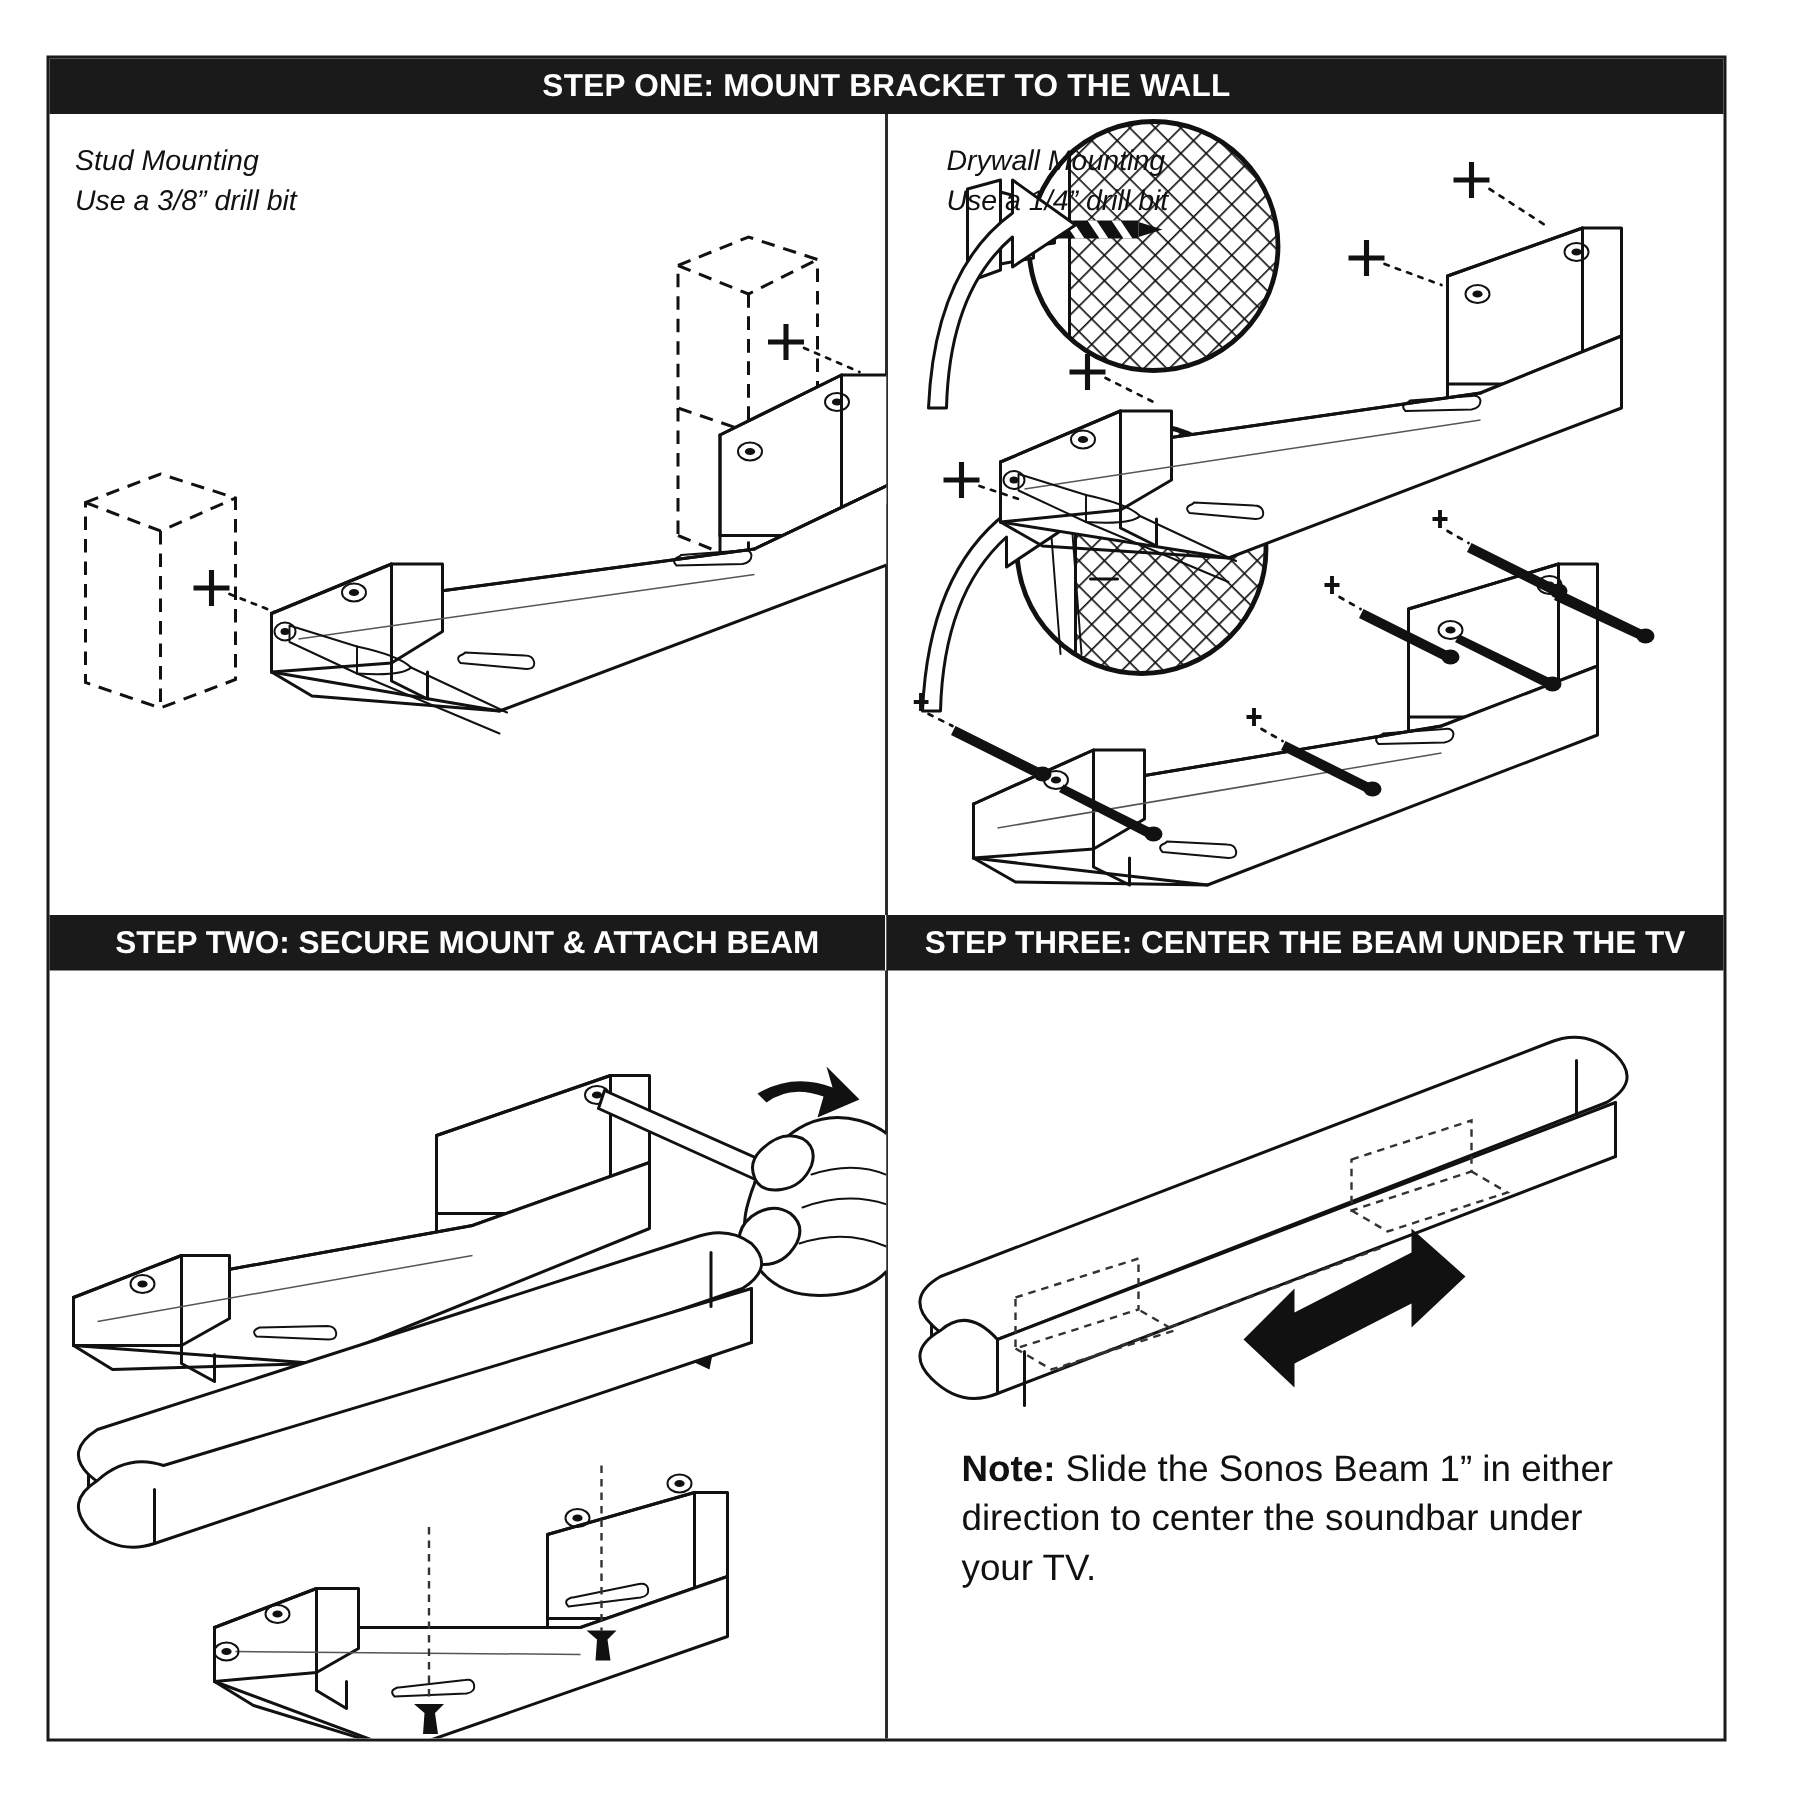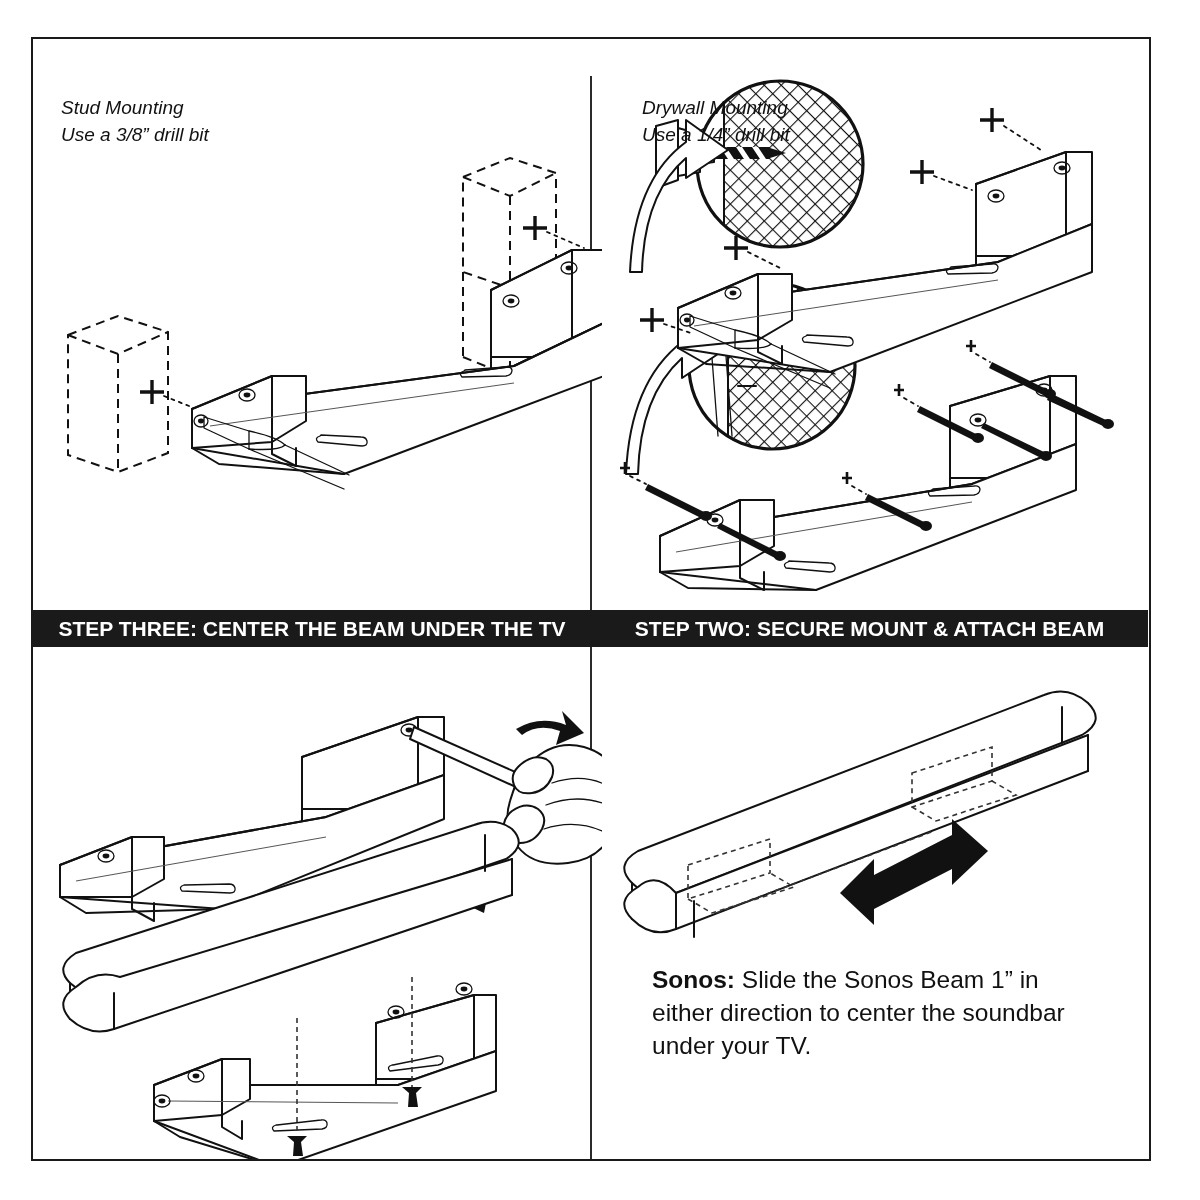--- a/index.html
+++ b/index.html
@@ -65,21 +65,20 @@
     left: 50%;
     top: 37px;
     width: 2px;
     height: 1083px;
     background: #2b2b2b;
     transform: translateX(-1px);
   }
   .panel {
     position: absolute;
     overflow: hidden;
-    margin-left: 11px;
   }
   #panel-stud      { left: 0;     top: 37px;  width: 558px; height: 534px; }
   #panel-drywall   { left: 560px; top: 37px;  width: 556px; height: 534px; padding-left: 16px; }
   #panel-secure    { left: 0;     top: 608px; width: 558px; height: 512px; }
   #panel-center    { left: 560px; top: 608px; width: 556px; height: 512px; }
 
   .cap {
     position: absolute;
     font-style: italic;
     font-size: 19px;
@@ -112,20 +111,23 @@
   .dot-lead { fill: none; stroke: #111; stroke-width: 1.8; stroke-dasharray: 3 5; stroke-linecap: round; }
   .wht { fill: #ffffff; }
   .blk { fill: #111111; }
   .plus { stroke: #111; stroke-width: 3.4; stroke-linecap: butt; }
 </style>
 </head>
 <body>
 
 <div id="sheet">
 
+  <div id="step-one-bar" class="hdr-bar">
+    <span class="hdr-text">STEP ONE:  MOUNT BRACKET TO THE WALL</span>
+  </div>
 
   <div id="vdivider"></div>
 
   <div class="panel" id="panel-stud">
     <div class="cap l1" id="cap-stud-1">Stud Mounting</div>
     <div class="cap l2" id="cap-stud-2">Use a 3/8” drill bit</div>
 
     <svg width="558" height="534" viewBox="0 0 558 534">
 
       <g>
@@ -393,25 +395,25 @@
           <path class="blk" d="M372 286 L428 314 L425 320 L369 292 Z"></path>
           <ellipse class="blk" cx="430" cy="318" rx="6" ry="5"></ellipse>
           <path class="dot-lead" d="M356 278 L370 286"></path>
           <path class="plus" d="M346 270 L356 270 M351 264 L351 276" style="stroke-width:2.6"></path>
         </g>
       </g>
     </svg>
   </div>
 
   <div id="row-two-bar">
+    <div class="half left">
+      <span class="hdr-text">STEP TWO:  SECURE MOUNT &amp; ATTACH BEAM</span>
+    </div>
     <div class="half">
       <span class="hdr-text">STEP THREE:  CENTER THE BEAM UNDER THE TV</span>
-    </div>
-    <div class="half left">
-      <span class="hdr-text">STEP TWO:  SECURE MOUNT &amp; ATTACH BEAM</span>
     </div>
   </div>
 
   <div class="panel" id="panel-secure">
     <svg width="558" height="512" viewBox="0 0 558 512">
 
       <g>
         <path class="ln wht" d="M258 110 L374 70 L400 70 L400 142 L374 162 L258 162 Z"></path>
         <path class="ln" d="M258 110 L374 70"></path>
         <path class="ln" d="M374 70 L374 162"></path>
@@ -533,17 +535,17 @@
         <path class="dash-fine" d="M308 160 L332 174 L412 148 L388 134"></path>
       </g>
       <path class="dash-fine" d="M112 266 L330 184"></path>
 
       <g>
         <path class="blk" d="M236 246 l34 -34 l0 16 l78 -40 l0 -16 l36 32 l-36 34 l0 -16 l-78 40 l0 16 Z"></path>
       </g>
     </svg>
 
     <div id="note-block">
-      <span class="note-lead">Sonos:</span><span> Slide the Sonos Beam 1” in either direction to center the soundbar under your TV.</span>
+      <span class="note-lead">Note:</span><span> Slide the Sonos Beam 1” in either direction to center the soundbar under your TV.</span>
     </div>
   </div>
 
 </div>
 
 </body></html>

